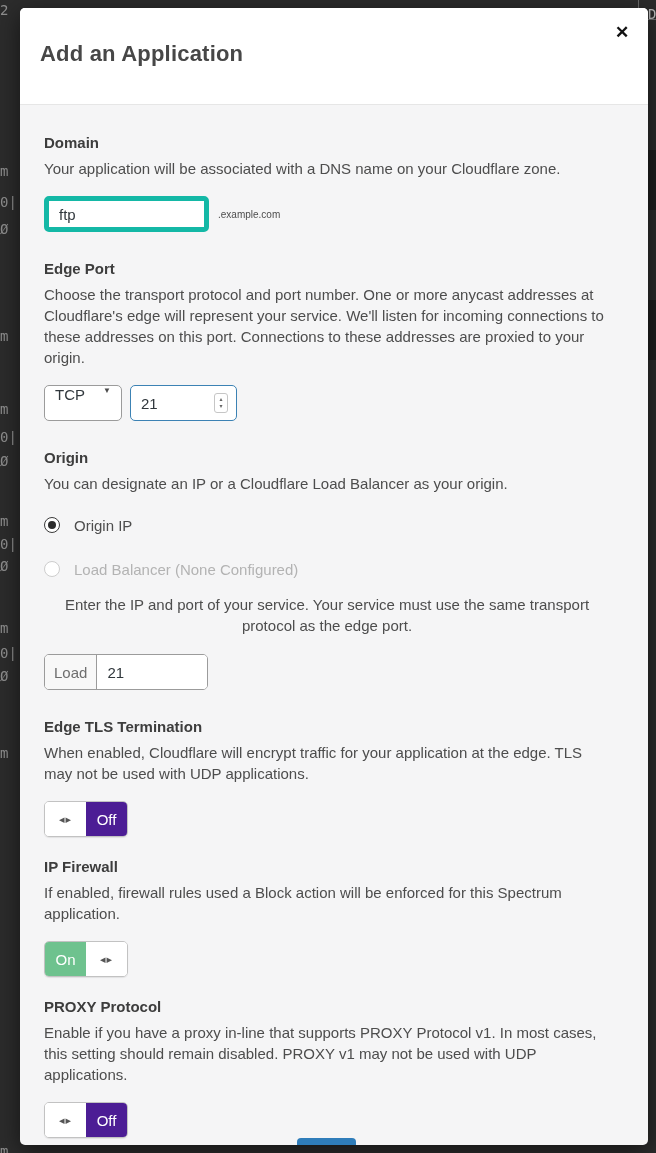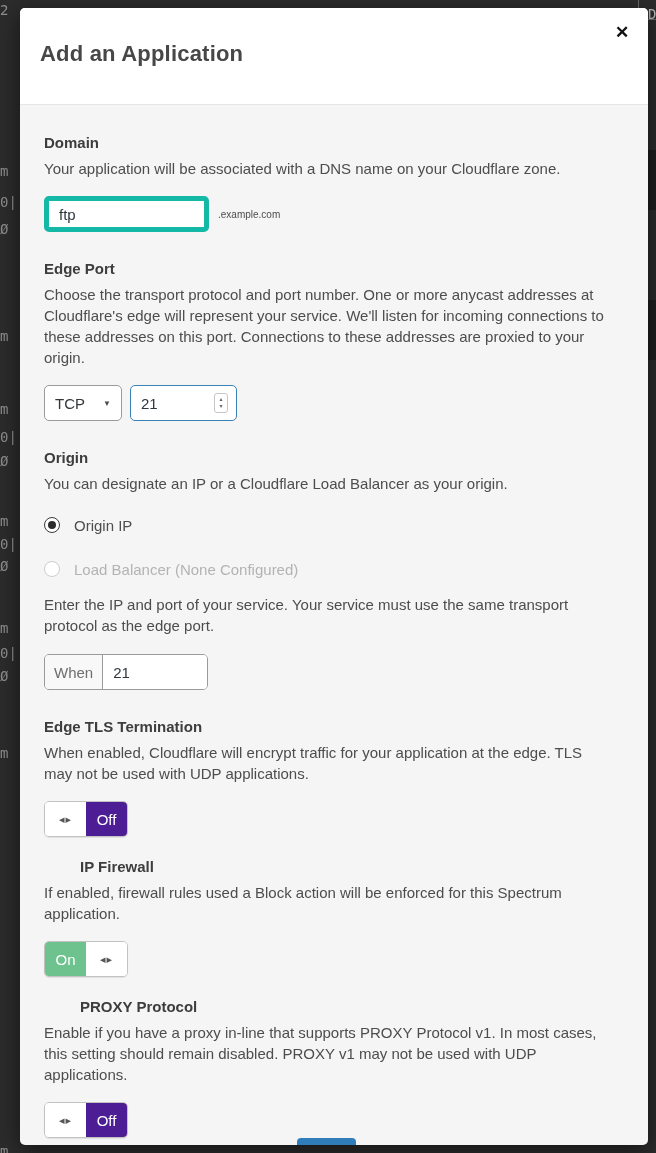--- a/index.html
+++ b/index.html
@@ -76,21 +76,21 @@
     line-height: 19px;
     margin-bottom: 6px;
   }
   .sec-desc {
     font-size: 15px;
     color: #4d4d4d;
     line-height: 21px;
     max-width: 566px;
   }
   .mt27 { margin-top: 27px; }
-  .mt20 { margin-top: 20px; margin-left: 36px; }
+  .mt20 { margin-top: 20px; }
 
   
   .text-input {
     height: 36px;
     border: 5px solid #14b8a6;
     border-radius: 5px;
     background: #fff;
     font-family: "Liberation Sans", sans-serif;
     font-size: 15px;
     color: #30373c;
@@ -100,21 +100,21 @@
   .domain-row { margin-top: 17px; display: flex; align-items: center; }
   .domain-input { width: 165px; }
   .domain-suffix { margin-left: 9px; font-size: 10px; color: #4d4d4d; }
 
   .port-row { margin-top: 17px; display: flex; align-items: center; gap: 8px; }
   .select-box {
     width: 78px; height: 36px;
     border: 1px solid #9b9b9b;
     border-radius: 5px;
     background: #fff;
-    display: flex; align-items: center;
+    display: flex; align-items: flex-start;
     padding: 0 10px;
     font-size: 15px; color: #30373c;
     cursor: pointer;
   }
   .select-caret { margin-left: auto; font-size: 8px; color: #4c4c4c; }
   .number-wrap {
     position: relative;
     width: 107px; height: 36px;
     border: 1.5px solid #3c82b4;
     border-radius: 5px;
@@ -276,24 +276,24 @@
     <div class="radio-row">
       <span class="radio-circle">
           <span class="radio-dot"></span>
         </span>
       <span class="radio-label">Origin IP</span>
     </div>
     <div class="radio-row disabled">
       <span class="radio-circle"></span>
       <span class="radio-label">Load Balancer (None Configured)</span>
     </div>
-    <div class="sec-desc" style="margin-top:12px;">Enter the IP and port of your service. Your service must use the same transport protocol as the edge port.</div>
+    <div class="sec-desc" style="margin-top:12px;text-align:center;">Enter the IP and port of your service. Your service must use the same transport protocol as the edge port.</div>
     <div class="ipport-row">
       <div class="addon-group origin-port-group">
-        <span class="addon-prefix">When</span>
+        <span class="addon-prefix">Load</span>
         <input type="text" style="flex: 1 1 0%;" value="21">
       </div>
     </div>
 
     <div class="sec-label mt27">Edge TLS Termination</div>
     <div class="sec-desc">When enabled, Cloudflare will encrypt traffic for your application at the edge. TLS may not be used with UDP applications.</div>
     <div class="toggle">
       <div class="toggle-half toggle-handle">◂▸</div>
       <div class="toggle-half toggle-label-off">Off</div>
     </div>

